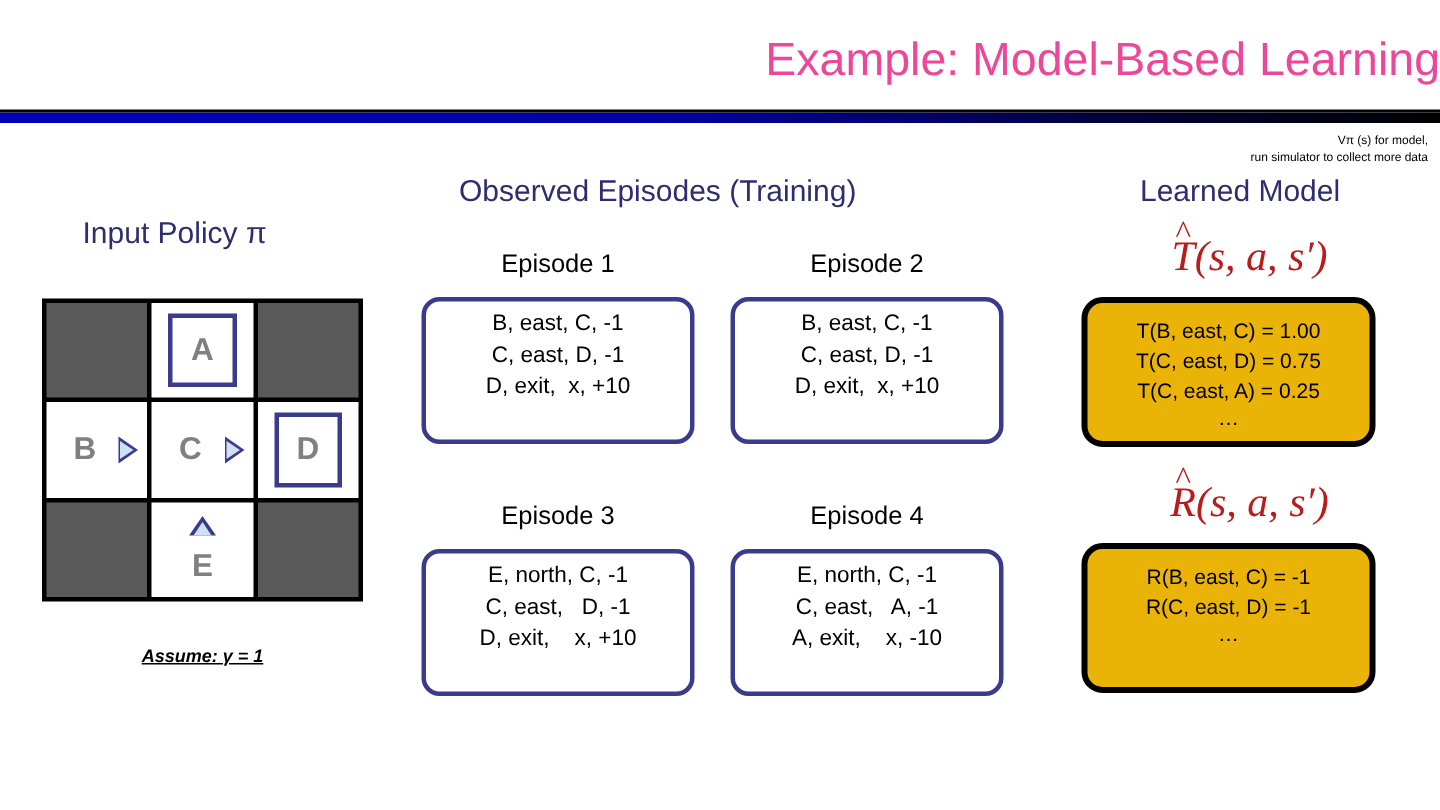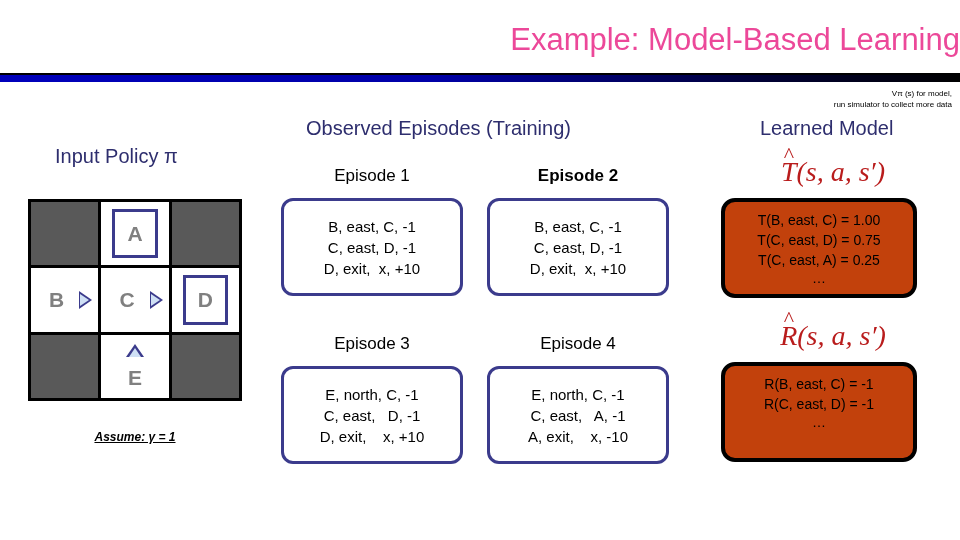--- a/index.html
+++ b/index.html
@@ -170,33 +170,32 @@
     text-align: center;
   }
   .ep-box {
     position: absolute;
     border: 3px solid #3b3b8c;
     border-radius: 12px;
     background: #ffffff;
     box-sizing: border-box;
     display: flex;
     flex-direction: column;
-    justify-content: center;
     align-items: center;
     padding: 4px 8px;
   }
   .ep-line {
     font-size: 15px;
     line-height: 21px;
     color: #000000;
     white-space: pre;
   }
 
   #ep1-title { top: 166px; left: 297px; width: 150px; }
-  #ep2-title { top: 166px; left: 503px; width: 150px; font-weight: bold; }
+  #ep2-title { top: 166px; left: 503px; width: 150px; }
   #ep3-title { top: 334px; left: 297px; width: 150px; }
   #ep4-title { top: 334px; left: 503px; width: 150px; }
 
   #ep1-box { top: 198px; left: 281px; width: 182px; height: 98px; }
   #ep2-box { top: 198px; left: 487px; width: 182px; height: 98px; }
   #ep3-box { top: 366px; left: 281px; width: 182px; height: 98px; }
   #ep4-box { top: 366px; left: 487px; width: 182px; height: 98px; }
 
   
   .math-label {
@@ -222,21 +221,21 @@
     font-style: normal;
   }
   .math-label .prime { font-style: italic; }
   #t-math { top: 156px; left: 728px; width: 210px; }
   #r-math { top: 320px; left: 728px; width: 210px; }
 
   .model-box {
     position: absolute;
     border: 4px solid #000000;
     border-radius: 14px;
-    background: #c2410c;
+    background: #eab308;
     box-sizing: border-box;
     display: flex;
     flex-direction: column;
     align-items: center;
     justify-content: flex-start;
     padding: 8px 10px 2px 10px;
   }
   #t-box { top: 198px; left: 721px; width: 196px; height: 100px; }
   #r-box { top: 362px; left: 721px; width: 196px; height: 100px; }
   .model-line {

